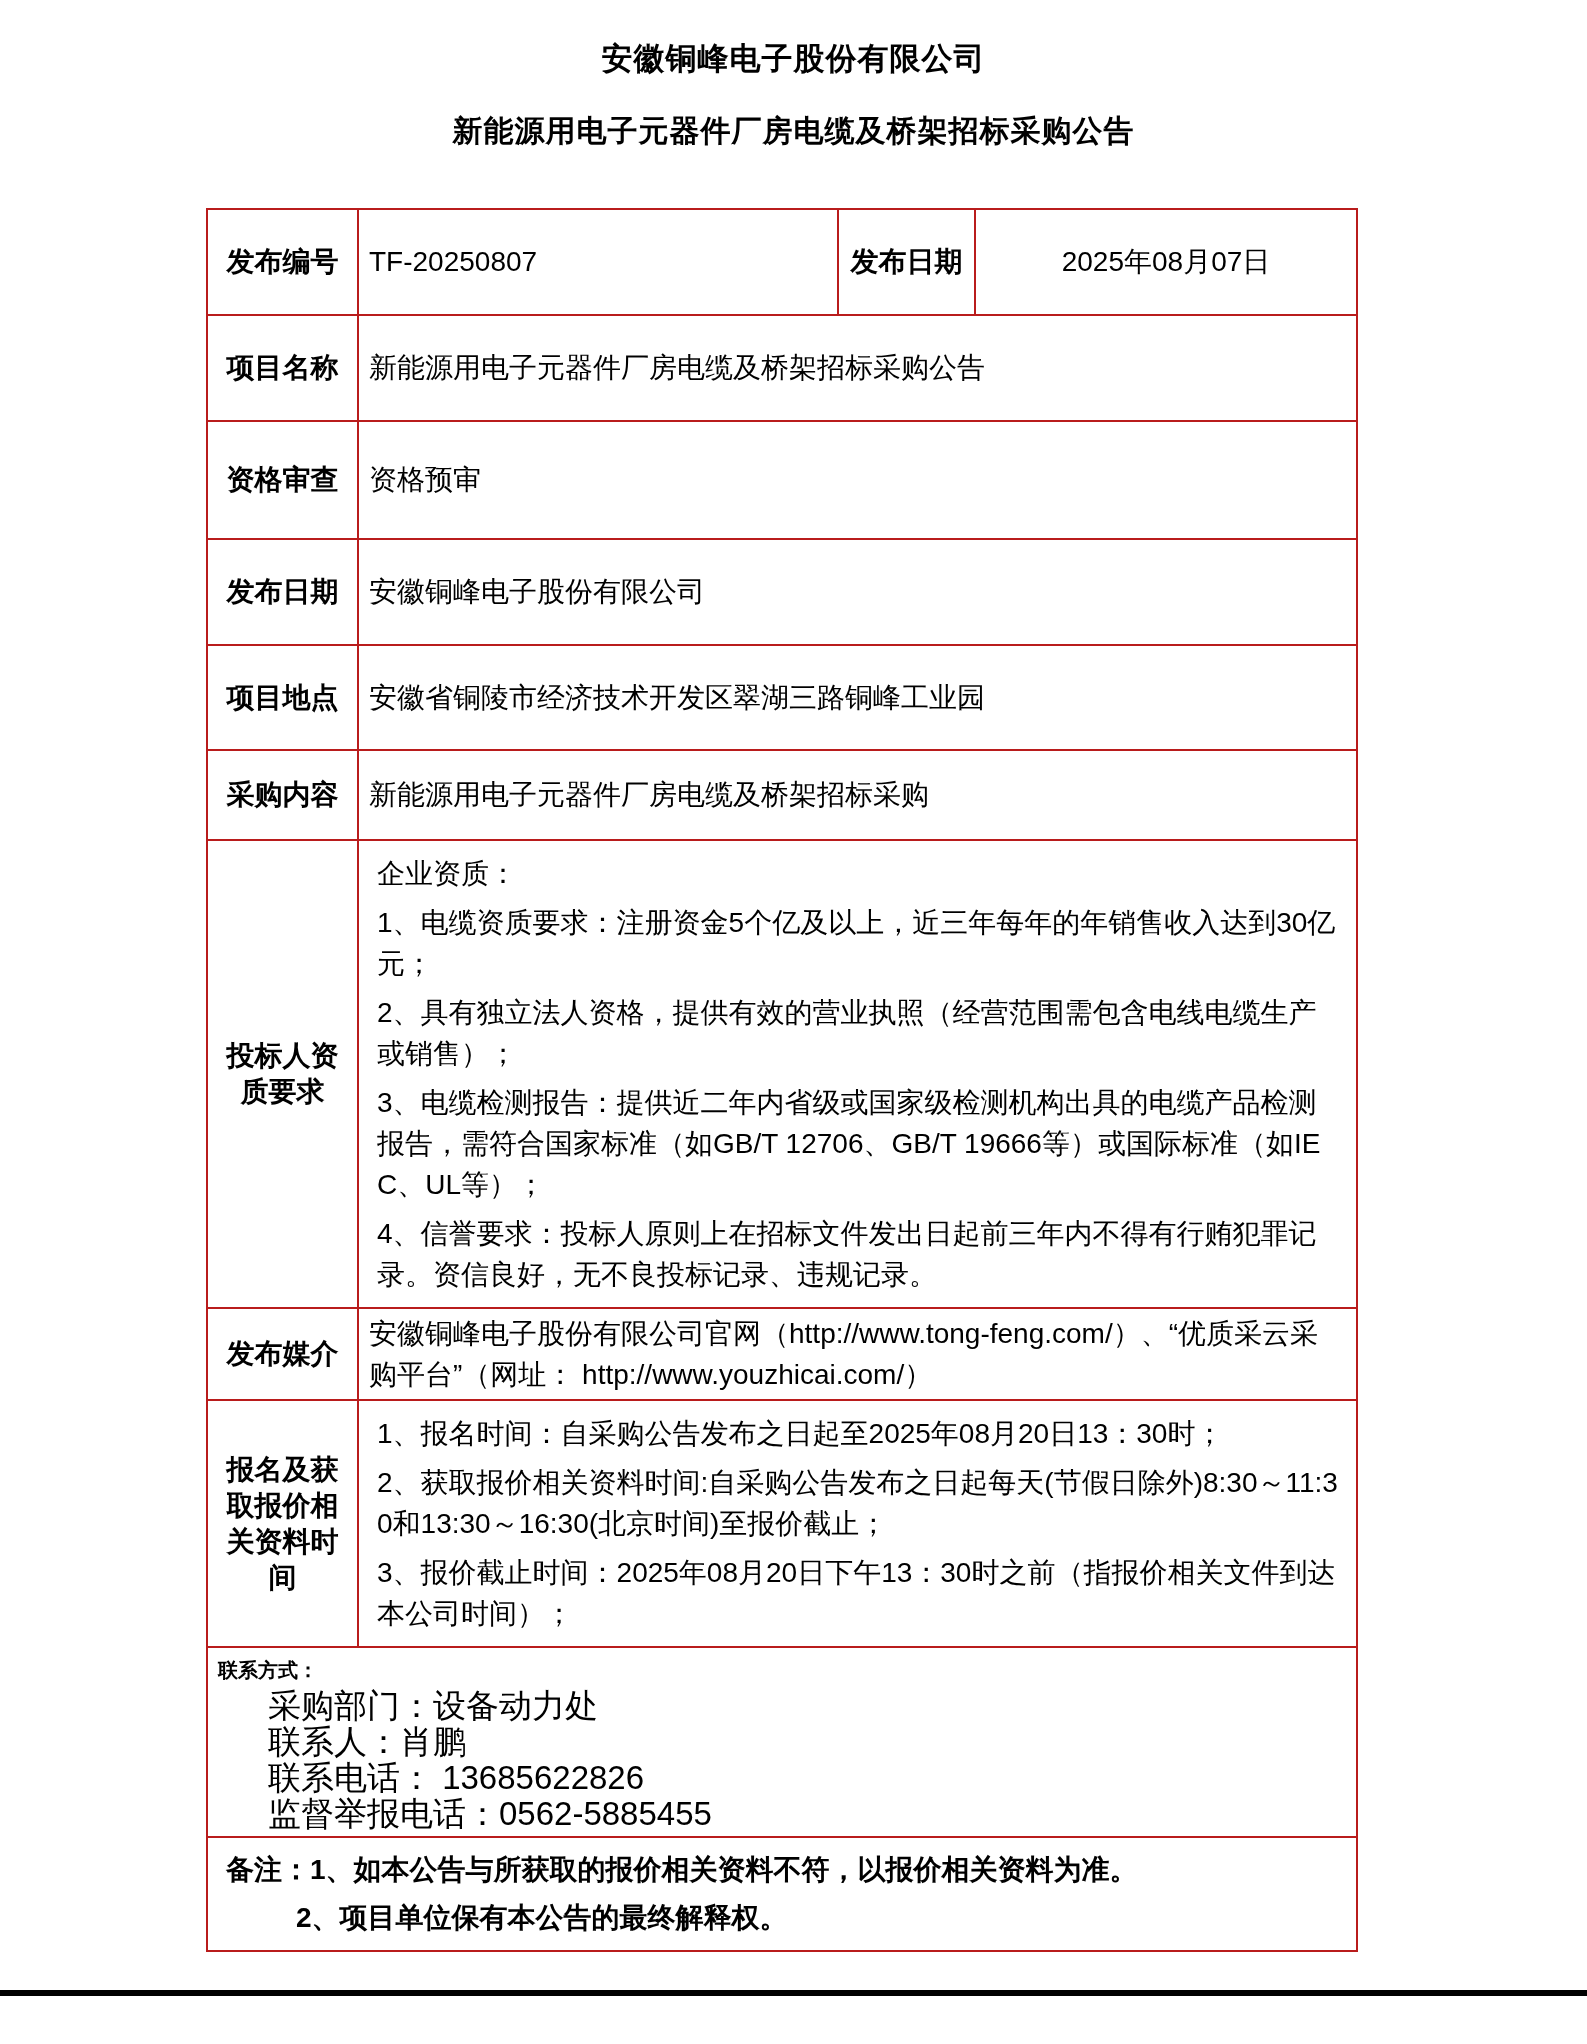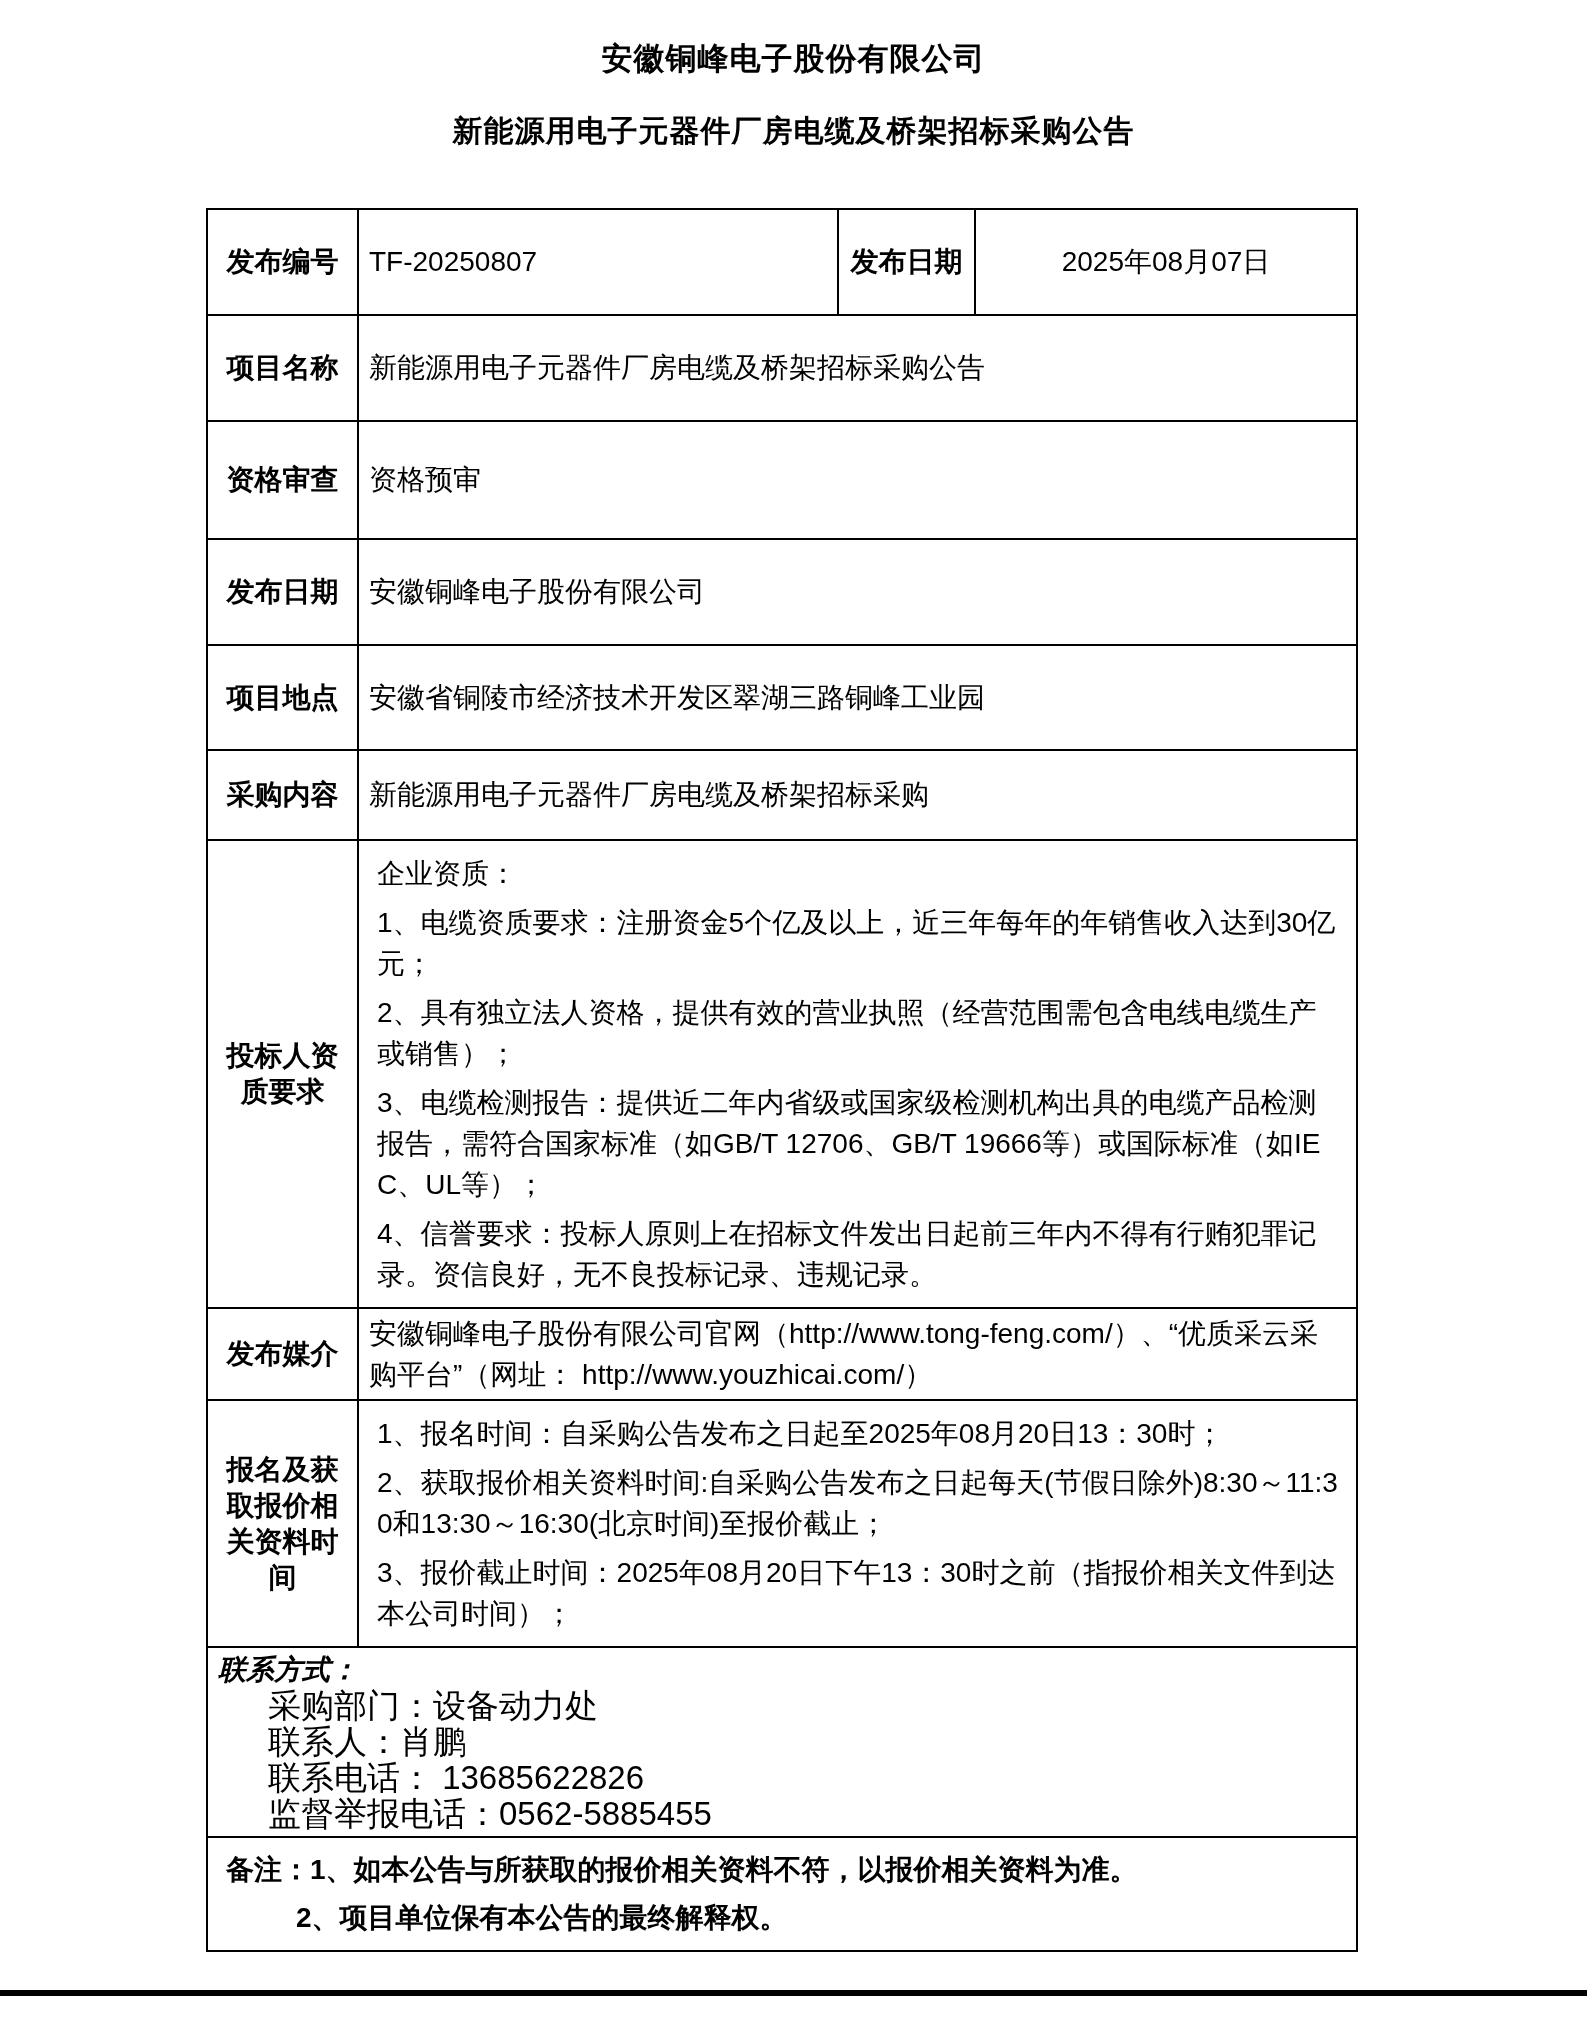--- a/index.html
+++ b/index.html
@@ -33,21 +33,21 @@
     padding-top: 30px;
     line-height: 42px;
   }
   table.main-table {
     border-collapse: collapse;
     table-layout: fixed;
     width: 1150px;
     margin: 56px 0 0 206px;
   }
   table.main-table td {
-    border: 2px solid #000000;
+    border: 2px solid #b91c1c;
     font-size: 28px;
     vertical-align: middle;
     padding: 4px 10px;
     box-sizing: border-box;
     word-break: break-all;
   }
   td.label-cell {
     text-align: center;
     font-weight: bold;
     font-size: 27px;
@@ -66,23 +66,22 @@
     line-height: 41px;
     padding: 6px 10px;
   }
   .para { margin: 8px; }
   td.contact-cell {
     vertical-align: top;
     padding: 10px 10px 6px 10px;
   }
   .contact-heading {
     font-weight: bold;
-    font-size: 28px;
+    font-size: 20px;
     line-height: 36px;
-    font-style: italic;
   }
   .contact-line {
     padding-left: 50px;
     font-size: 33px;
     line-height: 36px;
   }
   td.remark-cell {
     font-weight: bold;
     vertical-align: middle;
     padding: 8px 6px;

